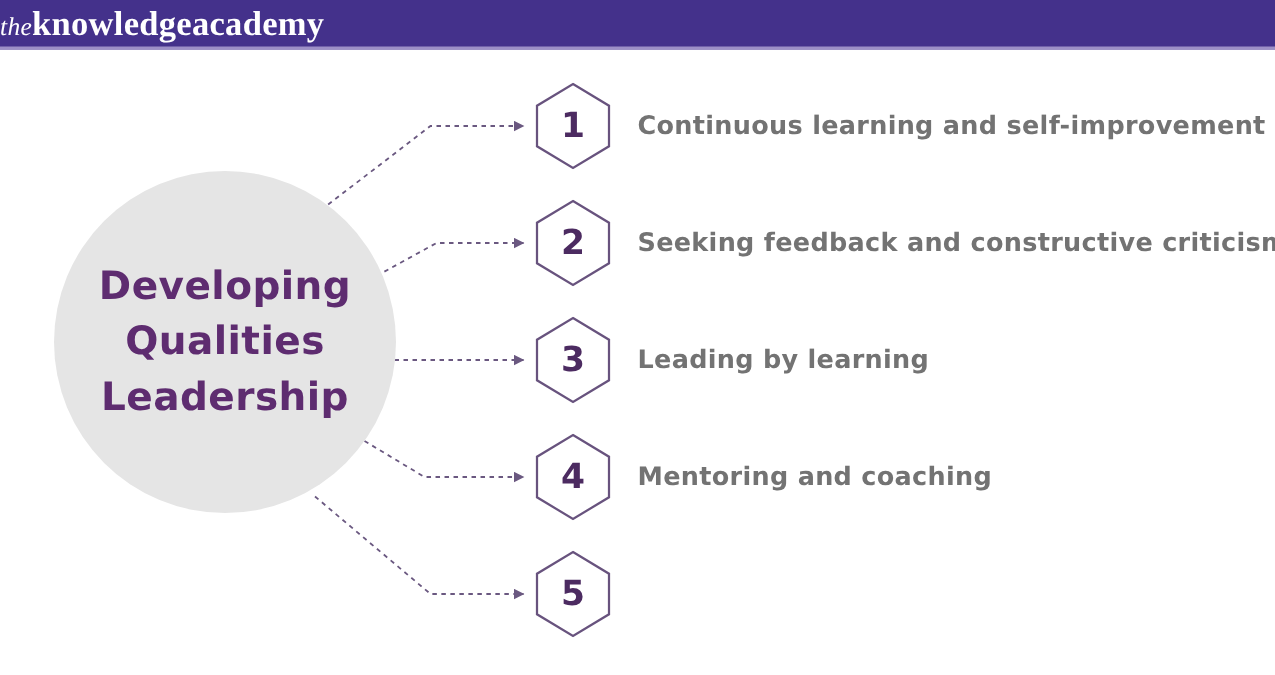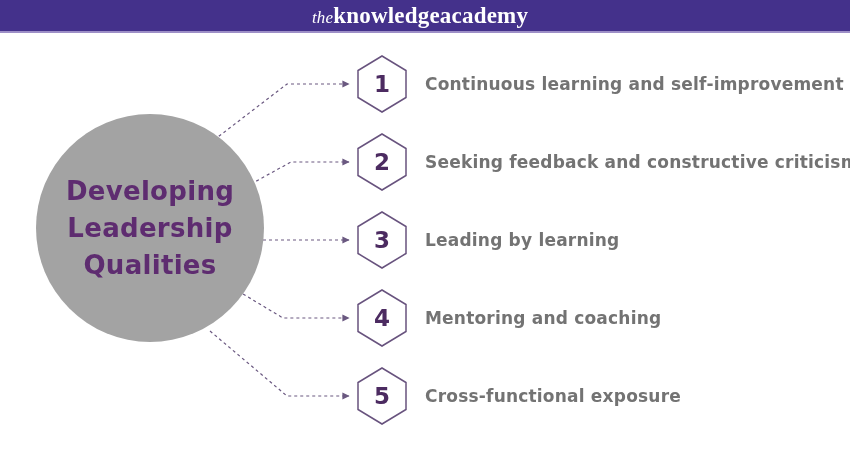--- a/index.html
+++ b/index.html
@@ -17,21 +17,21 @@
   
   .header-bar {
     position: absolute;
     left: 0; top: 0;
     width: 850px;
     height: 33px;
     background: #44318B;
     border-bottom: 2px solid #9d8fc7;
     display: flex;
     align-items: center;
-    justify-content: center;
+    justify-content: flex-start;
     padding-right: 10px;
   }
   .logo {
     color: #ffffff;
     font-family: "Liberation Serif", "DejaVu Serif", serif;
     white-space: nowrap;
     line-height: 1;
     letter-spacing: 0.2px;
   }
   .logo .logo-the {
@@ -49,21 +49,21 @@
   }
 
   
   .main-circle {
     position: absolute;
     left: 36px;
     top: 114px;
     width: 228px;
     height: 228px;
     border-radius: 50%;
-    background: #a3a3a3;
+    background: #e5e5e5;
     display: flex;
     flex-direction: column;
     align-items: center;
     justify-content: center;
     z-index: 2;
   }
   .main-circle .title-line {
     font-size: 26px;
     font-weight: 700;
     line-height: 37px;
@@ -137,22 +137,22 @@
     </defs>
     <polyline points="214,140 287,84 349,84" fill="none" stroke="#6a5880" stroke-width="1.2" stroke-dasharray="3 3" marker-end="url(#arrow)"></polyline>
     <polyline points="251,184 291,162 349,162" fill="none" stroke="#6a5880" stroke-width="1.2" stroke-dasharray="3 3" marker-end="url(#arrow)"></polyline>
     <polyline points="263,240 349,240" fill="none" stroke="#6a5880" stroke-width="1.2" stroke-dasharray="3 3" marker-end="url(#arrow)"></polyline>
     <polyline points="243,294 283,318 349,318" fill="none" stroke="#6a5880" stroke-width="1.2" stroke-dasharray="3 3" marker-end="url(#arrow)"></polyline>
     <polyline points="210,331 287,396 349,396" fill="none" stroke="#6a5880" stroke-width="1.2" stroke-dasharray="3 3" marker-end="url(#arrow)"></polyline>
   </svg>
 
   <div class="main-circle">
     <div class="title-line">Developing</div>
+    <div class="title-line">Qualities</div>
     <div class="title-line">Leadership</div>
-    <div class="title-line">Qualities</div>
   </div>
 
   <div class="item-row" style="top:55px">
     <div class="hexagon">
       <svg width="52" height="58" viewBox="0 0 52 58">
           <polygon points="26,1 50,15.5 50,42.5 26,57 2,42.5 2,15.5" fill="#ffffff" stroke="#68537e" stroke-width="1.5"></polygon>
         </svg>
       <div class="hex-number">1</div>
     </div>
     <div class="item-label">Continuous learning and self-improvement</div>
@@ -188,16 +188,15 @@
     <div class="item-label">Mentoring and coaching</div>
   </div>
 
   <div class="item-row" style="top:367px">
     <div class="hexagon">
       <svg width="52" height="58" viewBox="0 0 52 58">
           <polygon points="26,1 50,15.5 50,42.5 26,57 2,42.5 2,15.5" fill="#ffffff" stroke="#68537e" stroke-width="1.5"></polygon>
         </svg>
       <div class="hex-number">5</div>
     </div>
-    <div class="item-label">Cross-functional exposure</div>
   </div>
 
 </div>
 
 </body></html>

